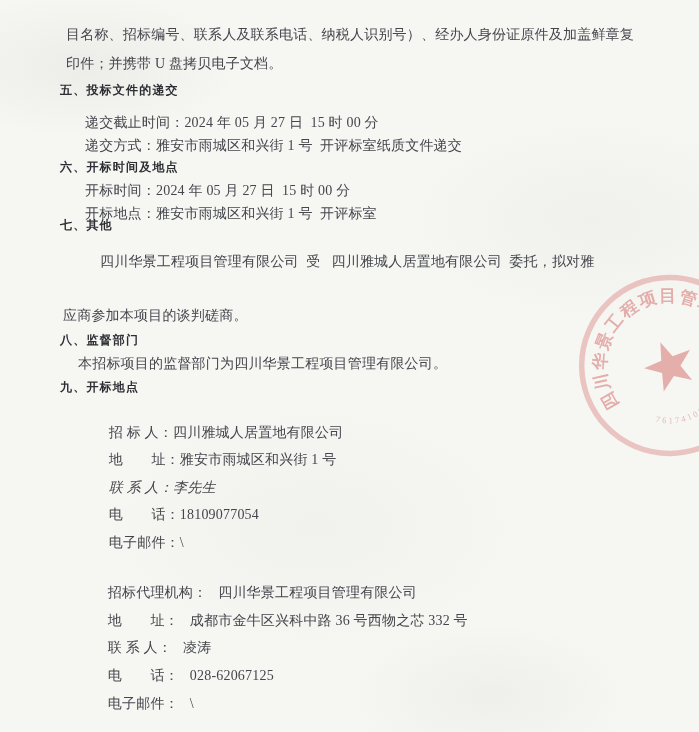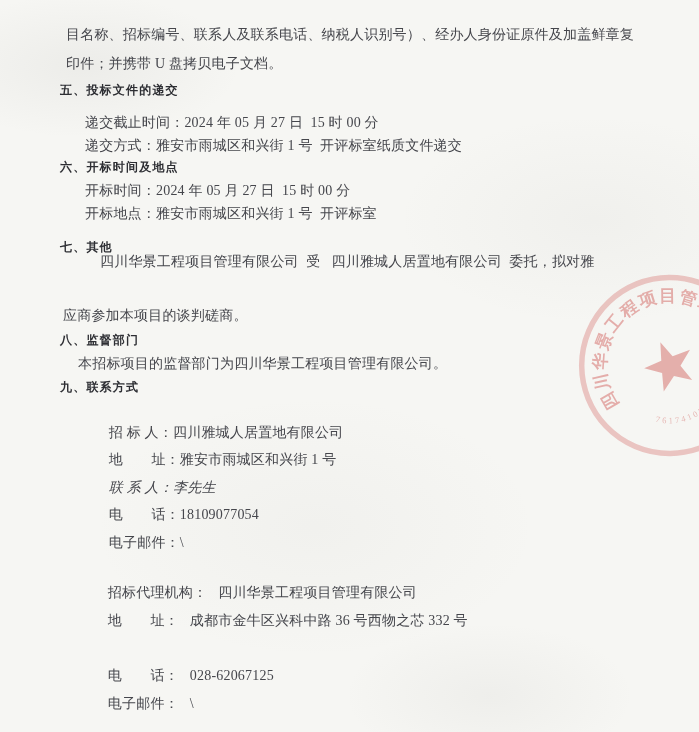--- a/index.html
+++ b/index.html
@@ -56,28 +56,28 @@
   <div class="ln" style="top:55px;left:66px;">印件；并携带 U 盘拷贝电子文档。</div>
 
   <div class="hd" style="top:81px;left:60px;">五、投标文件的递交</div>
   <div class="ln" style="top:114px;left:85px;">递交截止时间：2024 年 05 月 27 日  15 时 00 分</div>
   <div class="ln" style="top:137px;left:85px;">递交方式：雅安市雨城区和兴街 1 号  开评标室纸质文件递交</div>
 
   <div class="hd" style="top:158px;left:60px;">六、开标时间及地点</div>
   <div class="ln" style="top:182px;left:85px;">开标时间：2024 年 05 月 27 日  15 时 00 分</div>
   <div class="ln" style="top:205px;left:85px;">开标地点：雅安市雨城区和兴街 1 号  开评标室</div>
 
-  <div class="hd" style="top:238px;left:60px;">七、其他</div>
+  <div class="hd" style="top:216px;left:60px;">七、其他</div>
   <div class="ln" style="top:253px;left:100px;">四川华景工程项目管理有限公司  受   四川雅城人居置地有限公司  委托，拟对雅</div>
   <div class="ln" style="top:307px;left:63px;text-align:right;">应商参加本项目的谈判磋商。</div>
 
   <div class="hd" style="top:331px;left:60px;">八、监督部门</div>
   <div class="ln" style="top:355px;left:78px;">本招标项目的监督部门为四川华景工程项目管理有限公司。</div>
 
-  <div class="hd" style="top:378px;left:60px;">九、联系方式</div>
+  <div class="hd" style="top:378px;left:60px;">九、开标地点</div>
 
   <div class="ln row" style="top:406px;left:94px;">
     <span class="label">招 标 人：</span><span class="value">四川雅城人居置地有限公司</span>
   </div>
   <div class="ln row" style="top:433px;left:94px;">
     <span class="label">地　　址：</span><span class="value">雅安市雨城区和兴街 1 号</span>
   </div>
   <div class="ln row" style="top:461px;left:94px;font-style:italic;">
     <span class="label">联 系 人：</span><span class="value">李先生</span>
   </div>
@@ -86,20 +86,23 @@
   </div>
   <div class="ln row" style="top:516px;left:94px;">
     <span class="label">电子邮件：</span><span class="value">\</span>
   </div>
 
   <div class="ln row gap" style="top:566px;left:93px;">
     <span class="label">招标代理机构：</span><span class="value">四川华景工程项目管理有限公司</span>
   </div>
   <div class="ln row gap" style="top:594px;left:93px;">
     <span class="label">地　　址：</span><span class="value">成都市金牛区兴科中路 36 号西物之芯 332 号</span>
+  </div>
+  <div class="ln row gap" style="top:621px;left:93px;">
+    <span class="label">联 系 人：</span><span class="value">凌涛</span>
   </div>
   <div class="ln row gap" style="top:649px;left:93px;">
     <span class="label">电　　话：</span><span class="value">028-62067125</span>
   </div>
   <div class="ln row gap" style="top:677px;left:93px;">
     <span class="label">电子邮件：</span><span class="value">\</span>
   </div>
 
   <svg class="stamp" viewBox="0 0 212 212" aria-hidden="true">
     <defs>

